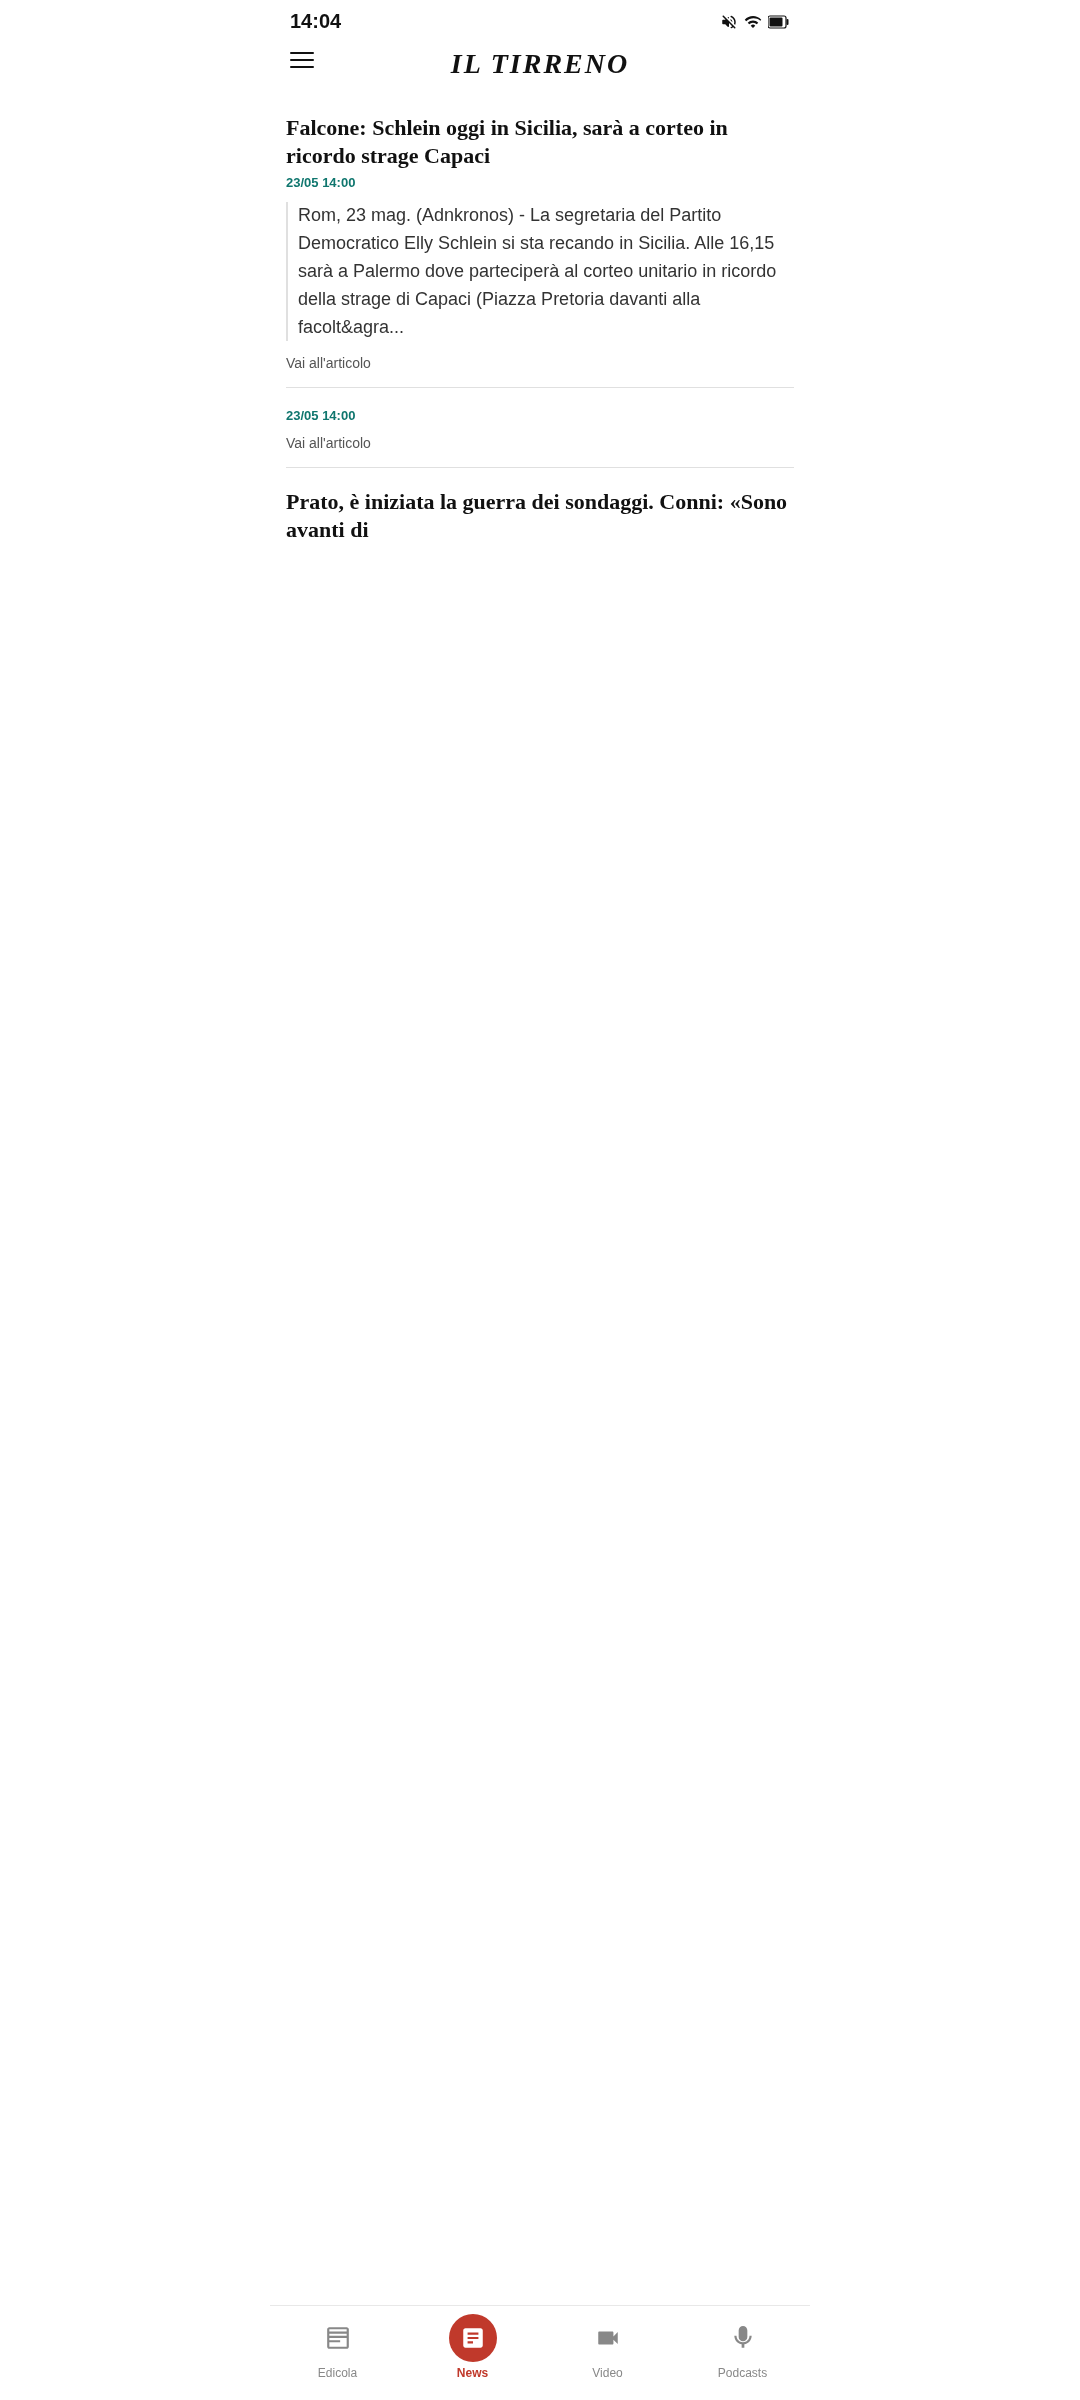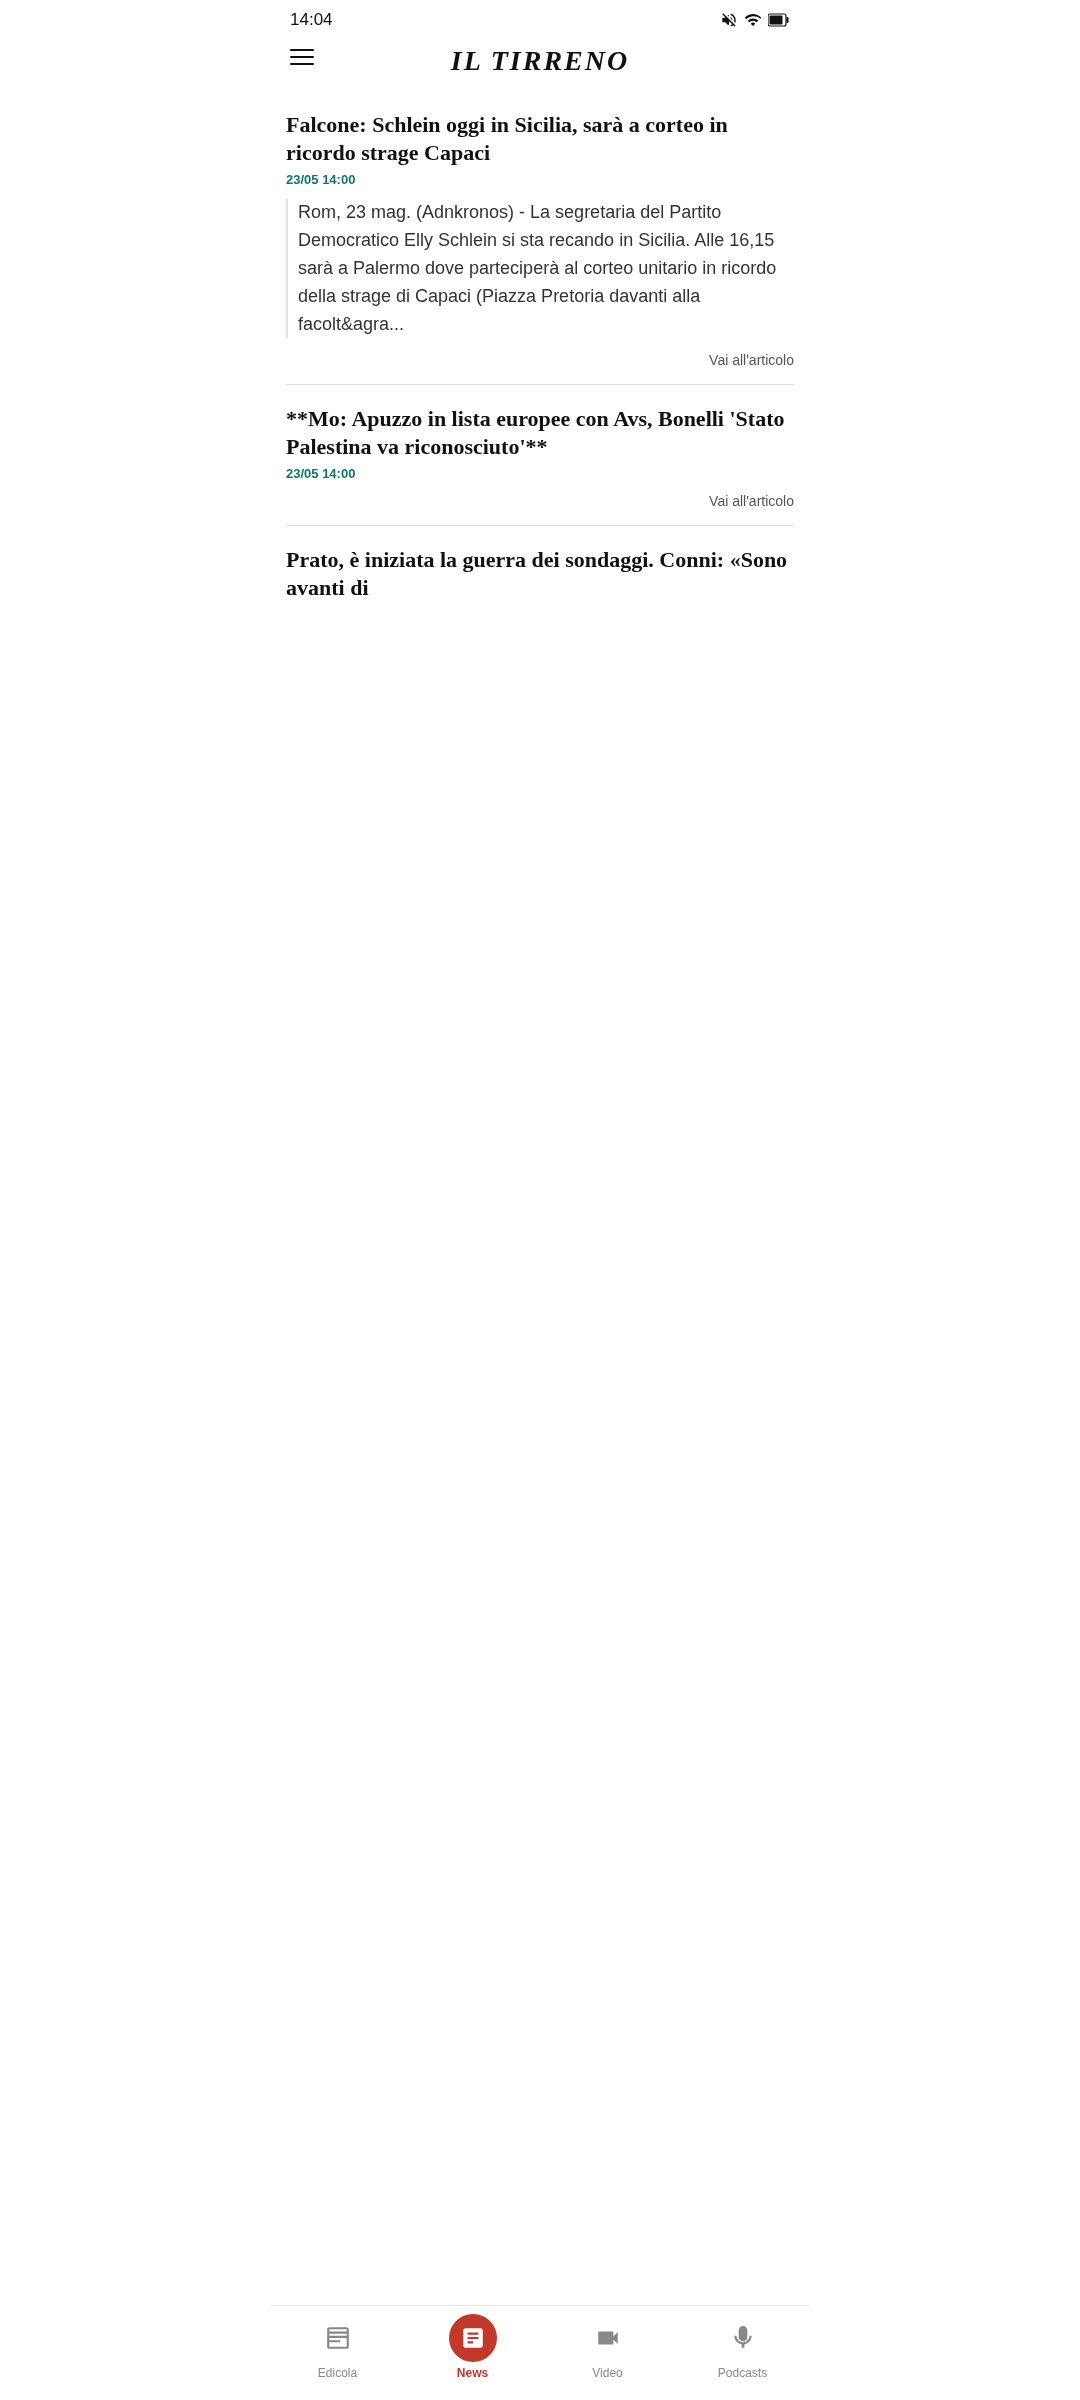--- a/index.html
+++ b/index.html
@@ -18,22 +18,22 @@
 
     
     .status-bar {
       display: flex;
       justify-content: space-between;
       align-items: center;
       padding: 10px 20px 5px 20px;
       background: #fff;
     }
     .status-time {
-      font-size: 17px;
-      font-weight: 400;
+      font-size: 20px;
+      font-weight: 700;
       color: #111;
     }
     .status-icons {
       display: flex;
       align-items: center;
       gap: 6px;
     }
     .status-icons svg {
       fill: #111;
     }
@@ -107,21 +107,20 @@
       color: #333;
       line-height: 1.55;
       margin-bottom: 14px;
       border-left: none;
       padding-left: 10px;
       border-left: 2px solid #e0e0e0;
     }
 
     .article-link {
       display: block;
-      text-align: right;
       font-size: 14px;
       color: #555;
       cursor: pointer;
       font-style: normal;
     }
 
     
     .bottom-nav {
       position: fixed;
       bottom: 0;
@@ -210,21 +209,20 @@
 <div class="article-list">
 
   <article class="article-item">
     <h2 class="article-title">Falcone: Schlein oggi in Sicilia, sarà a corteo in ricordo strage Capaci</h2>
     <div class="article-date">23/05 14:00</div>
     <p class="article-preview">Rom, 23 mag. (Adnkronos) - La segretaria del Partito Democratico Elly Schlein si sta recando in Sicilia. Alle 16,15 sarà a Palermo dove parteciperà al corteo unitario in ricordo della strage di Capaci (Piazza Pretoria davanti alla facolt&amp;agra...</p>
     <a class="article-link">Vai all'articolo</a>
   </article>
 
   <article class="article-item">
-    <h2 class="article-title">**Mo: Apuzzo in lista europee con Avs, Bonelli 'Stato Palestina va riconosciuto'**</h2>
     <div class="article-date">23/05 14:00</div>
     <a class="article-link">Vai all'articolo</a>
   </article>
 
   <article class="article-item">
     <h2 class="article-title">Prato, è iniziata la guerra dei sondaggi. Conni: «Sono avanti di</h2>
   </article>
 
 </div>
 

